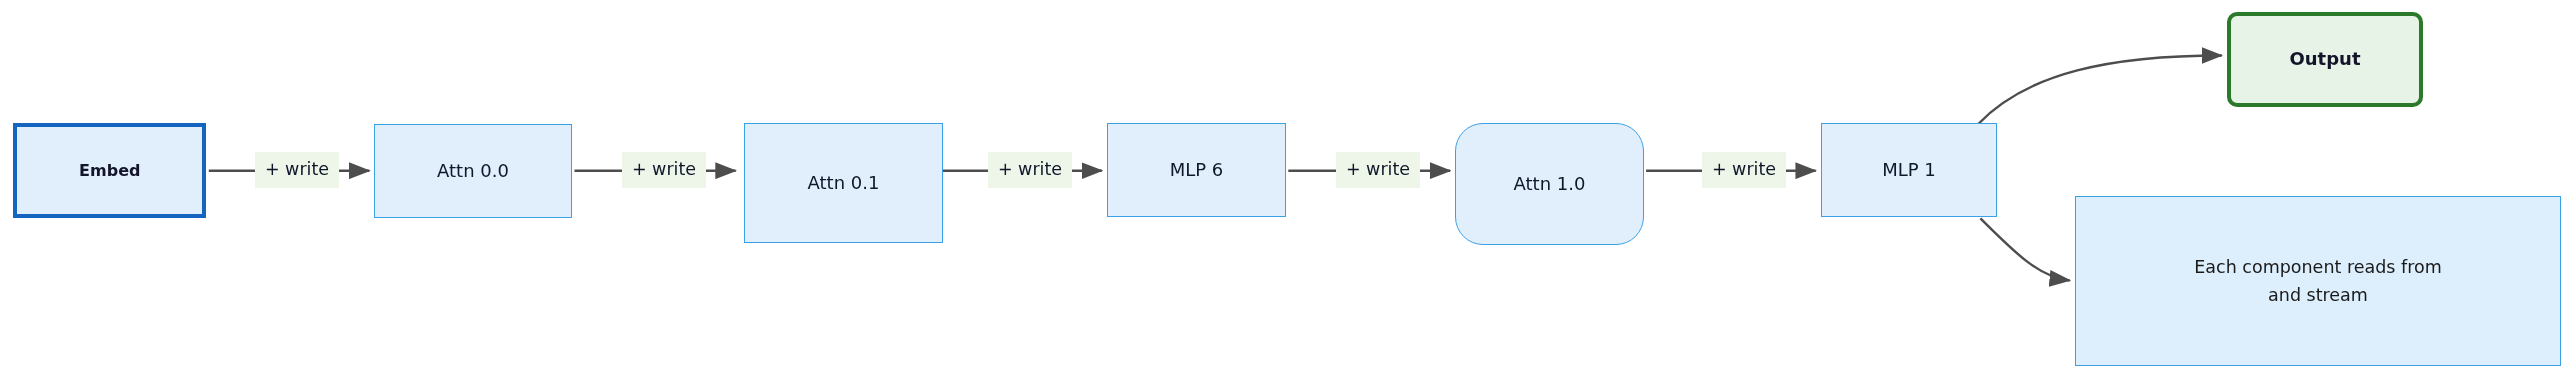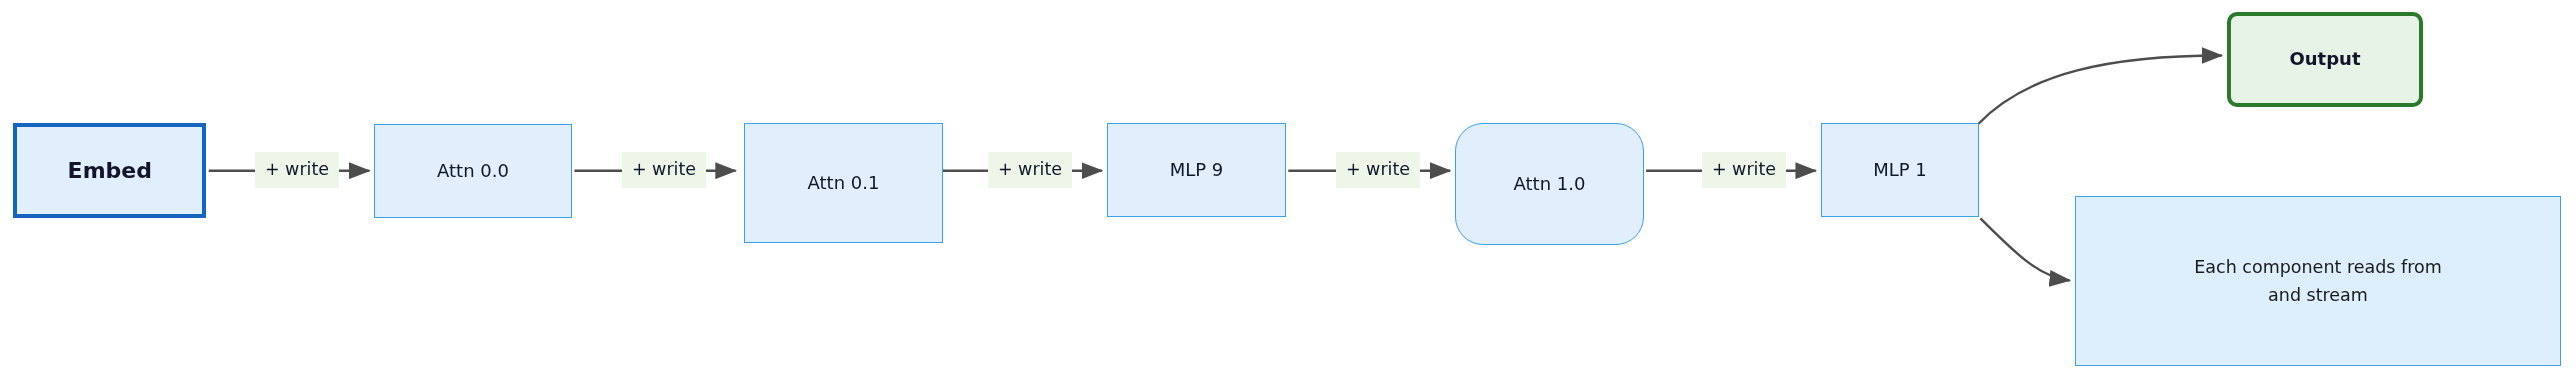--- a/index.html
+++ b/index.html
@@ -38,21 +38,21 @@
     background: #e1effc;
     border: 1.8px solid #3aa0e8;
     color: #0f172a;
     font-size: 18px;
     font-weight: 400;
   }
   .node-embed {
     background: #e1effc;
     border: 4.2px solid #1565c0;
     color: #14142b;
-    font-size: 22px;
+    font-size: 16px;
     font-weight: 700;
   }
   .node-output {
     background: #e7f3e6;
     border: 4.2px solid #2b7a2b;
     color: #14142b;
     font-size: 18px;
     font-weight: 700;
   }
   .node-note {
@@ -106,28 +106,28 @@
 
   <div class="node node-blue" style="left:374px; top:124px; width:198px; height:94px;">
     <span>Attn 0.0</span>
   </div>
 
   <div class="node node-blue" style="left:744px; top:123px; width:199px; height:120px;">
     <span>Attn 0.1</span>
   </div>
 
   <div class="node node-blue" style="left:1107px; top:123px; width:179px; height:94px;">
-    <span>MLP 9</span>
+    <span>MLP 6</span>
   </div>
 
   <div class="node node-blue" style="left:1455px; top:123px; width:189px; height:122px;border-radius:28px;">
     <span>Attn 1.0</span>
   </div>
 
-  <div class="node node-blue" style="left:1821px; top:123px; width:158px; height:94px;">
+  <div class="node node-blue" style="left:1821px; top:123px; width:176px; height:94px;">
     <span>MLP 1</span>
   </div>
 
   <div class="node node-output" style="left:2227px; top:12px; width:196px; height:95px;border-radius:10px;">
     <span>Output</span>
   </div>
 
   <div class="node node-note" style="left:2075px; top:196px; width:486px; height:170px; flex-direction:column;">
     <span>Each component reads from</span>
     <span>and stream</span>

